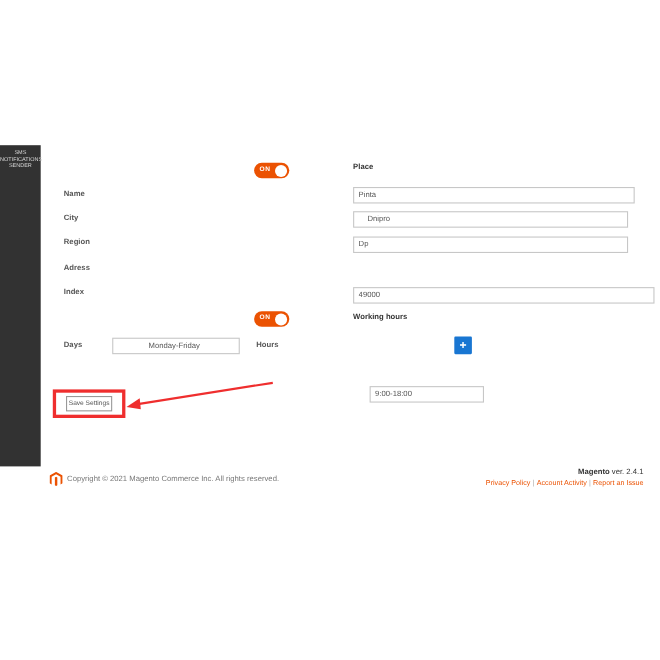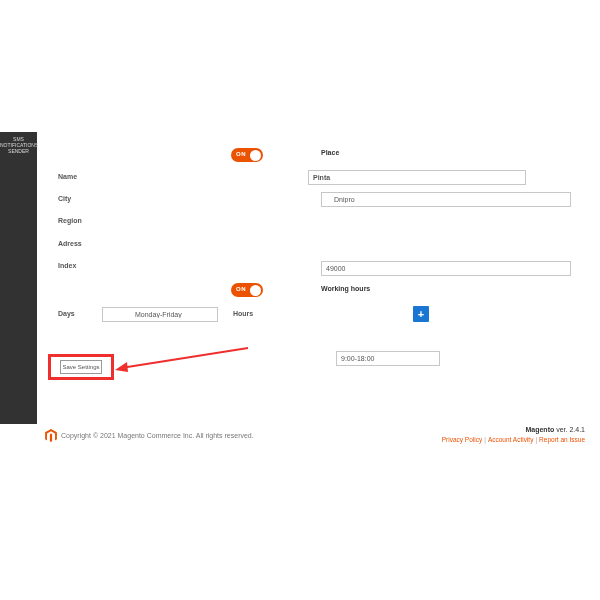--- a/index.html
+++ b/index.html
@@ -84,23 +84,24 @@
   </div>
 
   <div class="sect" style="left:321px; top:149px;">Place</div>
 
   <div class="lbl" style="left:58px; top:173px;">Name</div>
   <div class="lbl" style="left:58px; top:195px;">City</div>
   <div class="lbl" style="left:58px; top:217px;">Region</div>
   <div class="lbl" style="left:58px; top:240px;">Adress</div>
   <div class="lbl" style="left:58px; top:262px;">Index</div>
 
-  <input class="inp" style="left: 308px; top: 170px; width: 218px; font-weight: bold;" value="Pinta">
+  <input class="inp" style="left: 321px; top: 170px; width: 256px;" value="Pinta">
   <input class="inp" style="left: 321px; top: 192px; width: 250px; padding-left: 12px;" value="Dnipro">
-  <input class="inp" style="left: 321px; top: 261px; width: 250px;" value="49000">
+  <input class="inp" style="left: 321px; top: 215px; width: 250px;" value="Dp">
+  <input class="inp" style="left: 321px; top: 261px; width: 274px;" value="49000">
 
   <div class="toggle" style="left:231px; top:283px;">
     <span class="on">ON</span>
   </div>
 
   <div class="sect" style="left:321px; top:285px;">Working hours</div>
 
   <div class="lbl" style="left:58px;  top:310px;">Days</div>
   <input class="inp" style="left: 102px; top: 307px; width: 116px; padding-left: 32px;" value="Monday-Friday">
   <div class="lbl" style="left:233px; top:310px;">Hours</div>

